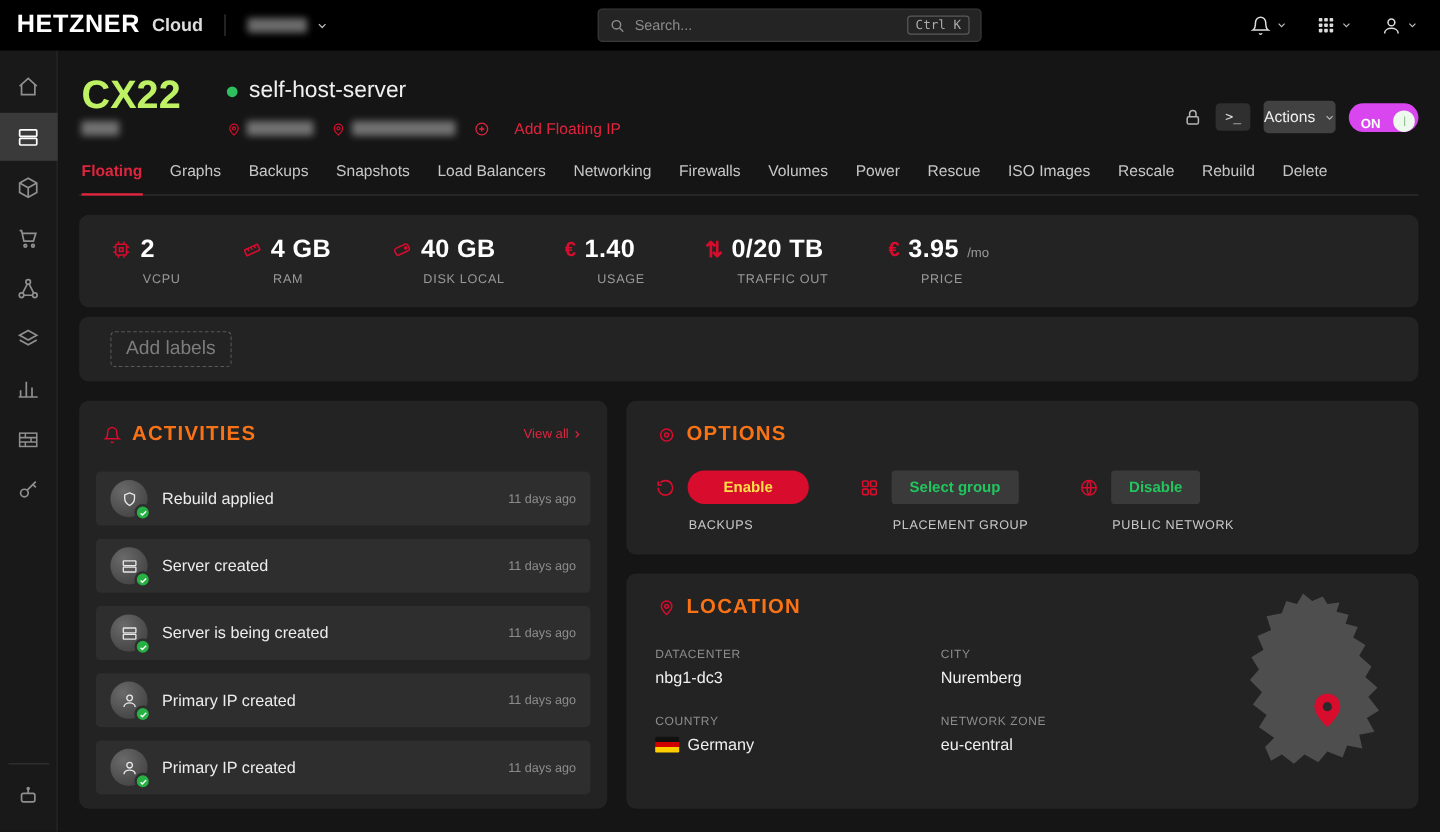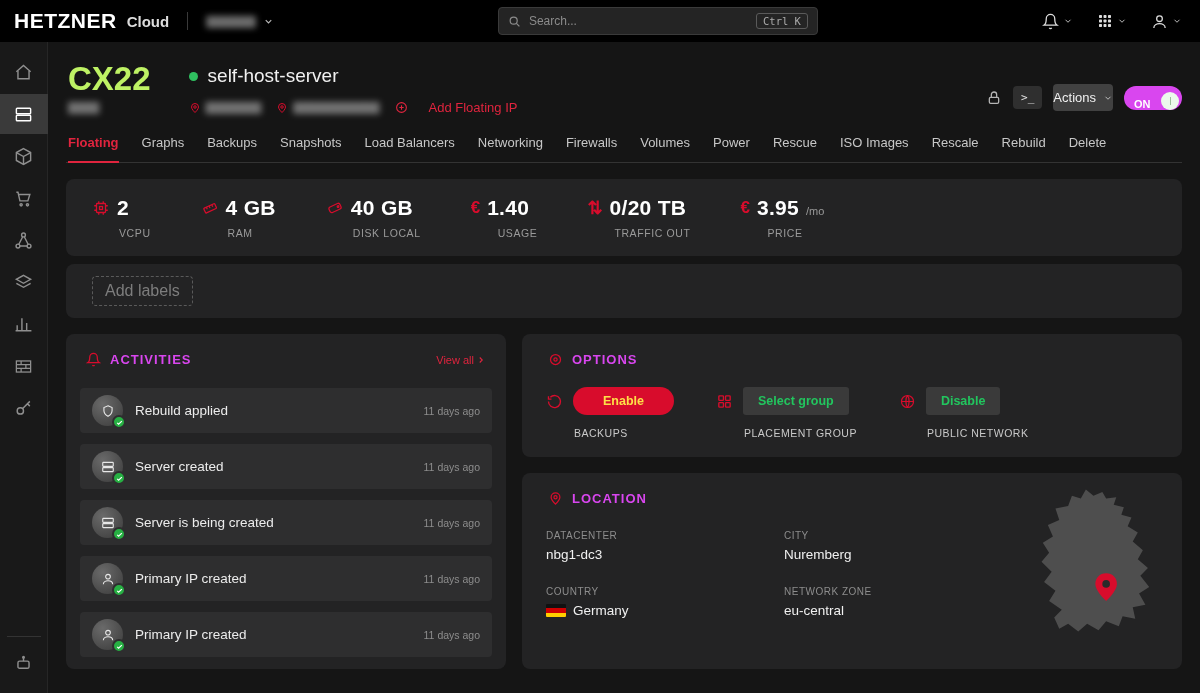--- a/index.html
+++ b/index.html
@@ -82,21 +82,21 @@
   .stat-suffix { font-size:11px; color:#9a9a9a; align-self:flex-end; padding-bottom:3px; }
   .stat-label { font-size:10.5px; color:#9a9a9a; margin-top:7px; margin-left:27px; letter-spacing:.6px; }
   .labels-card { background:#232324; border-radius:8px; margin-top:8px; padding:12px 26px; }
   .add-labels { display:inline-block; border:1px dashed #5a5a5a; border-radius:4px; color:#7d7d7d;
                 font-size:16px; padding:5px 12px; cursor:pointer; background:transparent;
                 font-family:"Liberation Sans",sans-serif; }
 
   
   .cols { display:flex; gap:16px; margin-top:16px; align-items:flex-start; }
   .card-head { display:flex; align-items:center; gap:9px; padding:4px 6px 10px; }
-  .card-title { font-size:13px; font-weight:700; letter-spacing:1px; color:#d946ef; }
+  .card-title { font-size:17px; font-weight:700; letter-spacing:1px; color:#f97316; }
   .head-ic { color:#d80c2c; display:flex; }
   .view-all { margin-left:auto; color:#e0243e; font-size:11px; display:flex; align-items:center; gap:2px; cursor:pointer; }
 
   .act-card { width:440px; background:#232324; border-radius:8px; padding:14px 14px 12px; }
   .act-row { display:flex; align-items:center; background:#2e2e2f; border-radius:4px; padding:7px 12px; margin-top:11px; }
   .act-ic { position:relative; width:31px; height:31px; border-radius:50%; flex:0 0 31px;
             background:radial-gradient(circle at 35% 30%, #6a6a6a, #3a3a3a);
             display:flex; align-items:center; justify-content:center; color:#e8e8e8; }
   .badge { position:absolute; right:-3px; bottom:-3px; width:14px; height:14px; border-radius:50%;
            background:#27b043; border:2px solid #2e2e2f; color:#fff;

